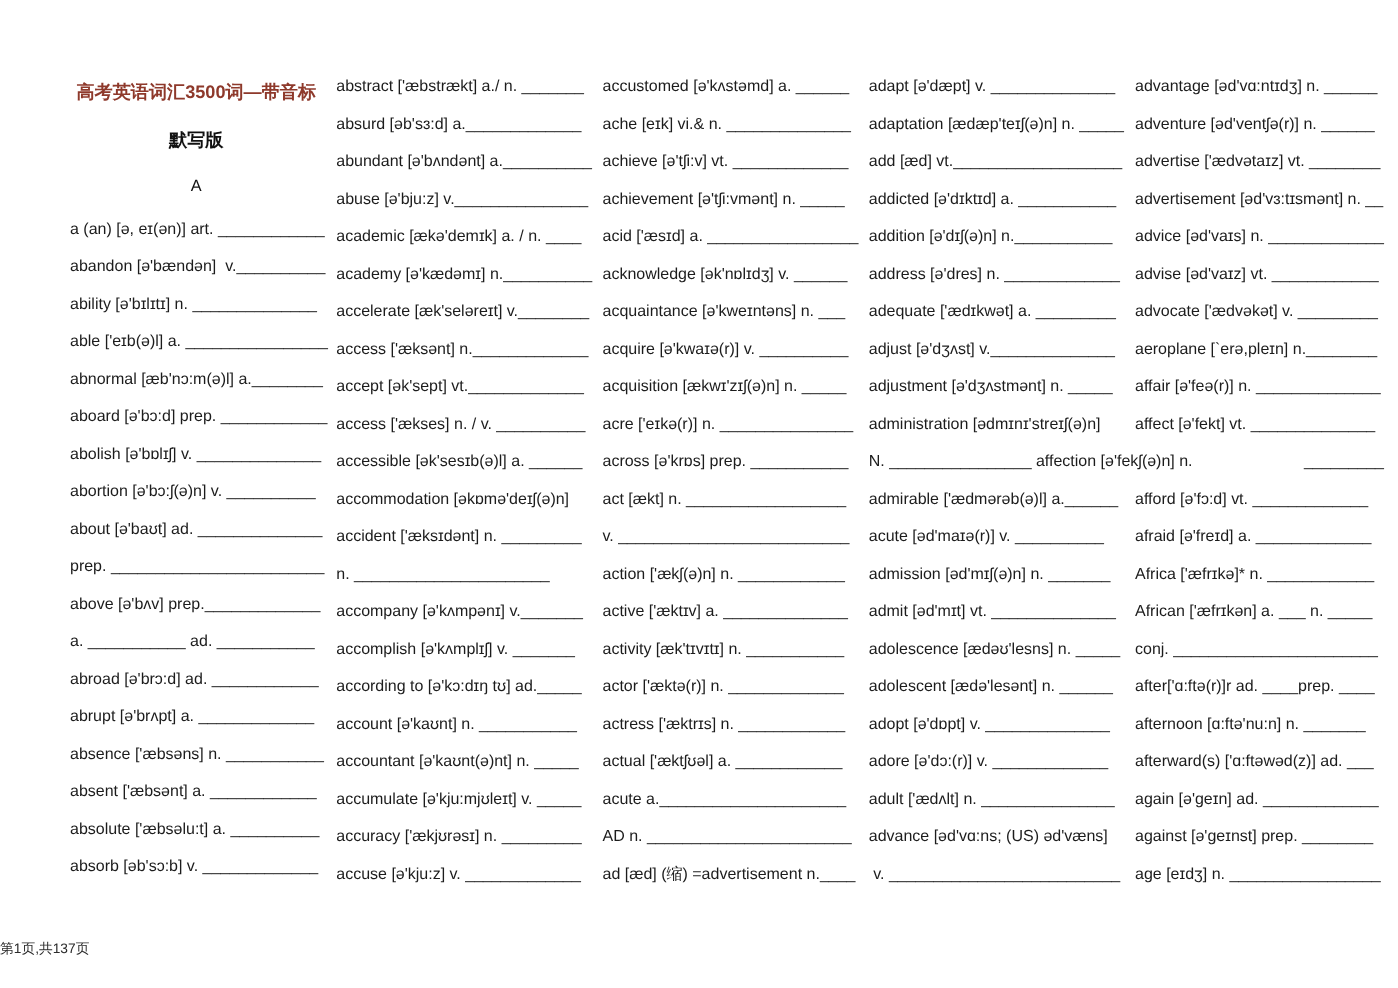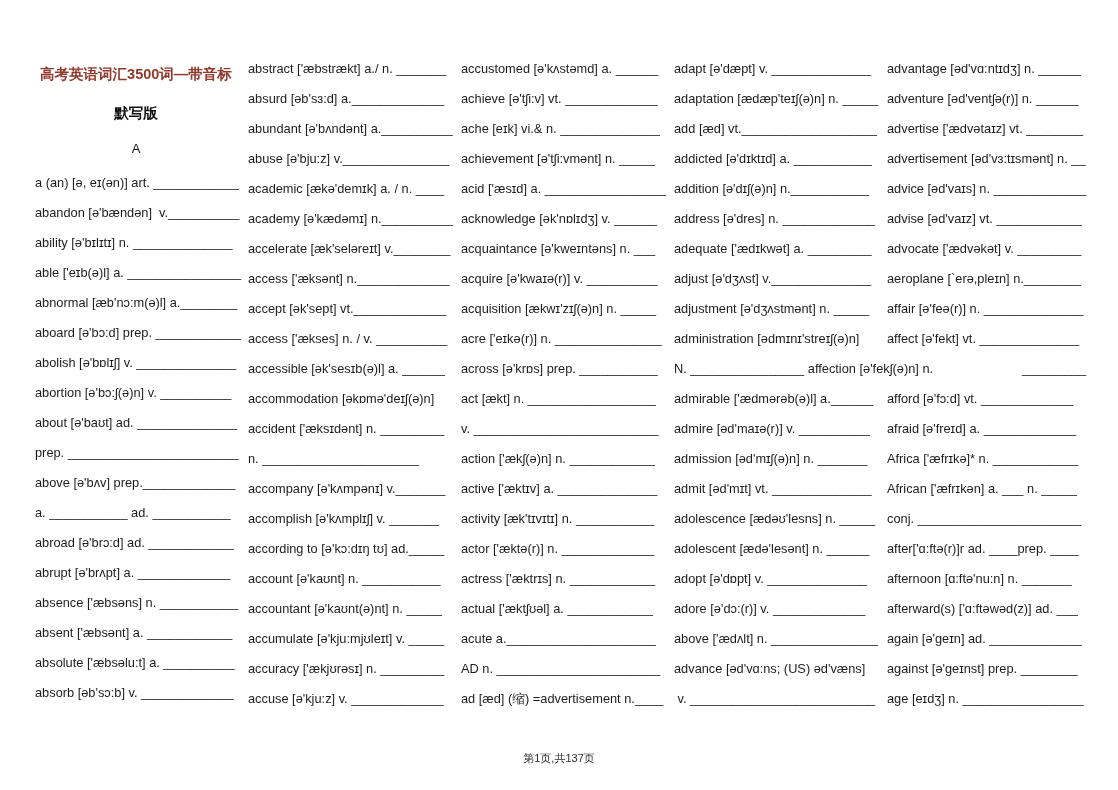--- a/index.html
+++ b/index.html
@@ -4,21 +4,21 @@
 <style>
   * { margin:0; padding:0; box-sizing:border-box; }
   html,body { width:1118px; height:790px; overflow:hidden; }
   body {
     background:#ffffff;
     font-family:"Liberation Sans","DejaVu Sans",sans-serif;
     color:#1c1c1c;
     position:relative;
   }
   .page {
-    padding:54px 26px 0 35px;
+    padding:54px 26px 0 56px;
     display:flex;
     gap:11px;
   }
   .col {
     width:202px;
     flex:0 0 202px;
     overflow:visible;
   }
   .line {
     height:30px;
@@ -50,21 +50,21 @@
     text-align:center;
     height:34px;
     line-height:30px;
     color:#111111;
   }
   .footer {
     position:absolute;
     bottom:24px;
     left:0;
     width:100%;
-    text-align:center;
+    text-align:left;
     font-size:11px;
     color:#2b2b2b;
   }
 </style>
 </head>
 <body>
 
 <div class="page">
 
   <div class="col">
@@ -112,22 +112,22 @@
       <div class="line">accomplish [ə'kʌmplɪʃ] v. _______</div>
       <div class="line">according to [ə'kɔ:dɪŋ tʊ] ad._____</div>
       <div class="line">account [ə'kaʊnt] n. ___________</div>
       <div class="line">accountant [ə'kaʊnt(ə)nt] n. _____</div>
       <div class="line">accumulate [ə'kju:mjʊleɪt] v. _____</div>
       <div class="line">accuracy ['ækjʊrəsɪ] n. _________</div>
       <div class="line">accuse [ə'kju:z] v. _____________</div>
     </div>
   <div class="col">
       <div class="line">accustomed [ə'kʌstəmd] a. ______</div>
+      <div class="line">ache [eɪk] vi.&amp; n. ______________</div>
       <div class="line">achieve [ə'tʃi:v] vt. _____________</div>
-      <div class="line">ache [eɪk] vi.&amp; n. ______________</div>
       <div class="line">achievement [ə'tʃi:vmənt] n. _____</div>
       <div class="line">acid ['æsɪd] a. _________________</div>
       <div class="line">acknowledge [ək'nɒlɪdʒ] v. ______</div>
       <div class="line">acquaintance [ə'kweɪntəns] n. ___</div>
       <div class="line">acquire [ə'kwaɪə(r)] v. __________</div>
       <div class="line">acquisition [ækwɪ'zɪʃ(ə)n] n. _____</div>
       <div class="line">acre ['eɪkə(r)] n. _______________</div>
       <div class="line">across [ə'krɒs] prep. ___________</div>
       <div class="line">act [ækt] n. __________________</div>
       <div class="line">v. __________________________</div>
@@ -147,28 +147,28 @@
       <div class="line">add [æd] vt.___________________</div>
       <div class="line">addicted [ə'dɪktɪd] a. ___________</div>
       <div class="line">addition [ə'dɪʃ(ə)n] n.___________</div>
       <div class="line">address [ə'dres] n. _____________</div>
       <div class="line">adequate ['ædɪkwət] a. _________</div>
       <div class="line">adjust [ə'dʒʌst] v.______________</div>
       <div class="line">adjustment [ə'dʒʌstmənt] n. _____</div>
       <div class="line">administration [ədmɪnɪ'streɪʃ(ə)n]</div>
       <div class="line">N. ________________ affection [ə'fekʃ(ə)n] n.</div>
       <div class="line">admirable ['ædmərəb(ə)l] a.______</div>
-      <div class="line">admire [əd'maɪə(r)] v. __________</div>
+      <div class="line">acute [əd'maɪə(r)] v. __________</div>
       <div class="line">admission [əd'mɪʃ(ə)n] n. _______</div>
       <div class="line">admit [əd'mɪt] vt. ______________</div>
       <div class="line">adolescence [ædəʊ'lesns] n. _____</div>
       <div class="line">adolescent [ædə'lesənt] n. ______</div>
       <div class="line">adopt [ə'dɒpt] v. ______________</div>
       <div class="line">adore [ə'dɔ:(r)] v. _____________</div>
-      <div class="line">above ['ædʌlt] n. _______________</div>
+      <div class="line">adult ['ædʌlt] n. _______________</div>
       <div class="line">advance [əd'vɑ:ns; (US) əd'væns]</div>
       <div class="line"> v. __________________________</div>
     </div>
   <div class="col">
       <div class="line">advantage [əd'vɑ:ntɪdʒ] n. ______</div>
       <div class="line">adventure [əd'ventʃə(r)] n. ______</div>
       <div class="line">advertise ['ædvətaɪz] vt. ________</div>
       <div class="line">advertisement [əd'vɜ:tɪsmənt] n. __</div>
       <div class="line">advice [əd'vaɪs] n. _____________</div>
       <div class="line">advise [əd'vaɪz] vt. ____________</div>

